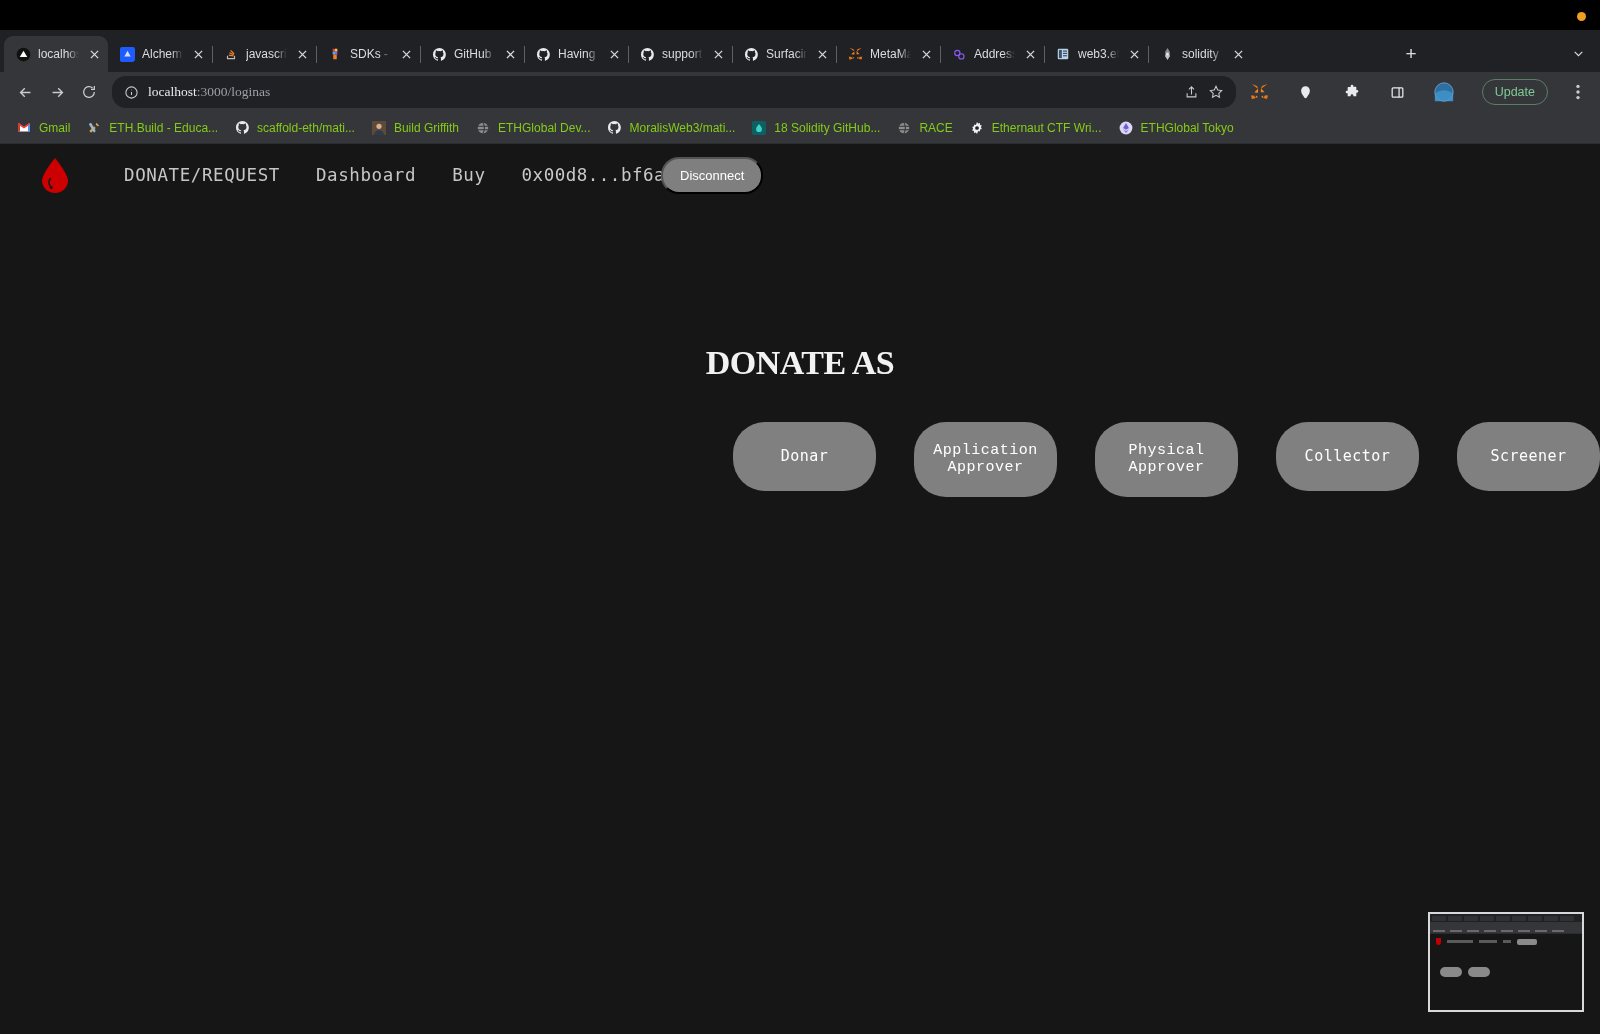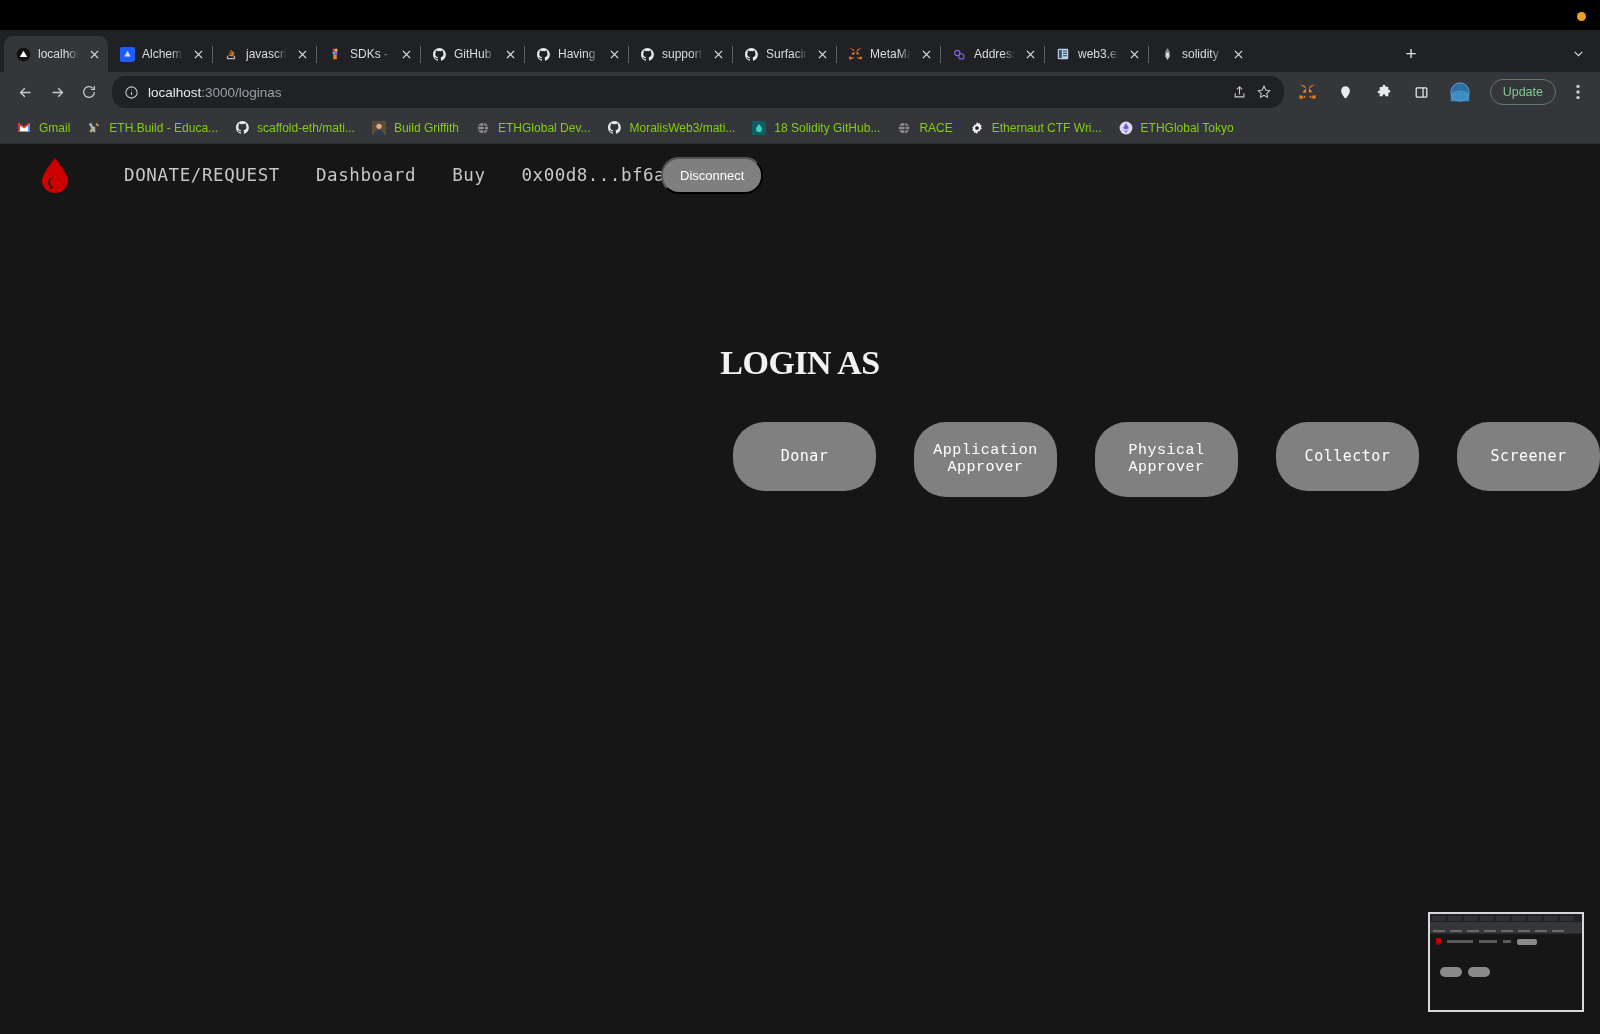--- a/index.html
+++ b/index.html
@@ -63,24 +63,25 @@
     padding: 0 10px; gap: 2px; flex: 0 0 40px;
   }
   .navbtn {
     width: 30px; height: 30px; border-radius:50%; display:flex; align-items:center;
     justify-content:center; color:#c9cbcf; flex:0 0 30px;
   }
   .omnibox {
     flex: 1 1 auto; height: 28px; background:#202124; border-radius: 14px;
     display:flex; align-items:center; gap: 9px; padding: 16px 12px; margin: 0 8px 0 6px;
     min-width: 0;
+    font-family: Liberation Serif, serif;
   }
   .omnibox .urltext { font-size: 13.5px; color:#9aa0a6; white-space:nowrap; overflow:hidden; }
   .omnibox .urltext b { color:#e8eaed; font-weight: 400; }
-  .tb-right { display:flex; align-items:center; gap: 10px; flex: 0 0 auto; }
+  .tb-right { display:flex; align-items:center; gap: 18px; flex: 0 0 auto; }
   .tb-icon {
     width: 28px; height: 28px; display:flex; align-items:center; justify-content:center;
     color:#c9cbcf; font-size: 15px; border-radius: 50%;
   }
   .update-btn {
     height: 26px; border: 1px solid #5d7d66; border-radius: 13px; color:#81c995;
     font-size: 12.5px; display:flex; align-items:center; padding: 0 12px; margin-left: 6px;
   }
   .kebab { width: 24px; height:28px; display:flex; align-items:center; justify-content:center; color:#c9cbcf; }
 
@@ -553,21 +554,21 @@
         </svg>
       </div>
       <a class="navlink">DONATE/REQUEST</a>
       <a class="navlink">Dashboard</a>
       <a class="navlink">Buy</a>
       <span class="acct">0x00d8...bf6a</span>
       <button class="disconnect">Disconnect</button>
     </div>
 
     <div class="stage">
-      <h1 class="page-title">LOGIN AS</h1>
+      <h1 class="page-title">DONATE AS</h1>
       <div class="role-row" id="roles-container">
           <button class="role-btn"><span>Donar</span></button>
           <button class="role-btn two-line"><span>Application</span><br><span>Approver</span></button>
           <button class="role-btn two-line"><span>Physical</span><br><span>Approver</span></button>
           <button class="role-btn"><span>Collector</span></button>
           <button class="role-btn"><span>Screener</span></button>
         </div>
     </div>
 
     <div class="pip">

